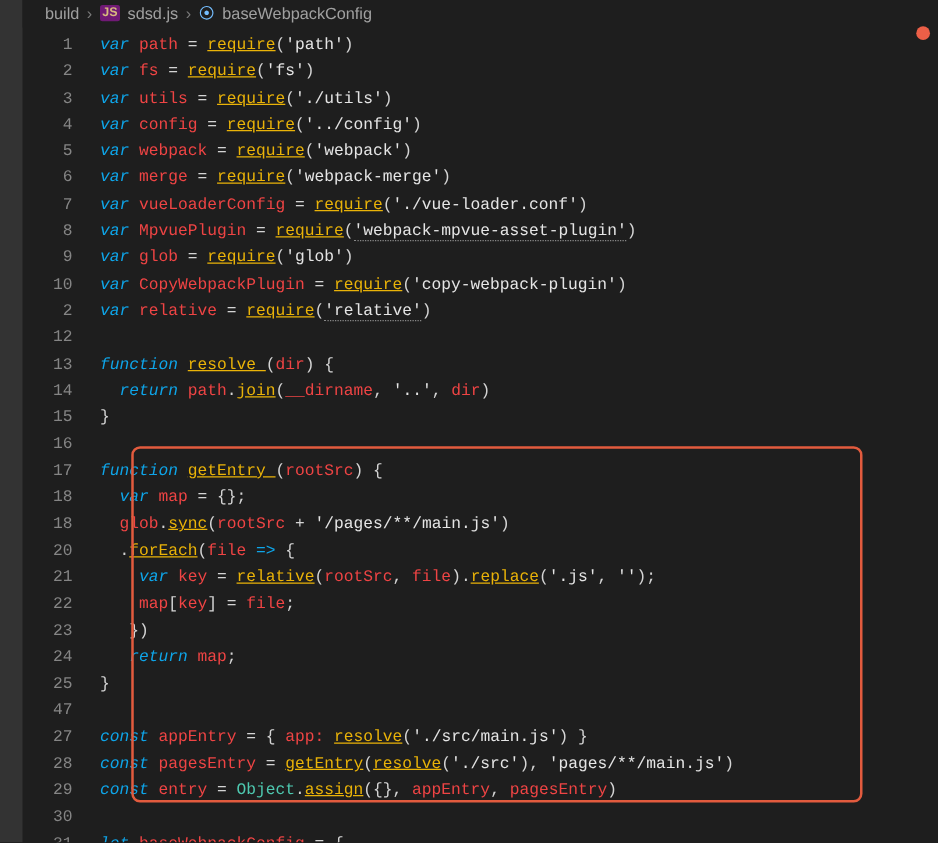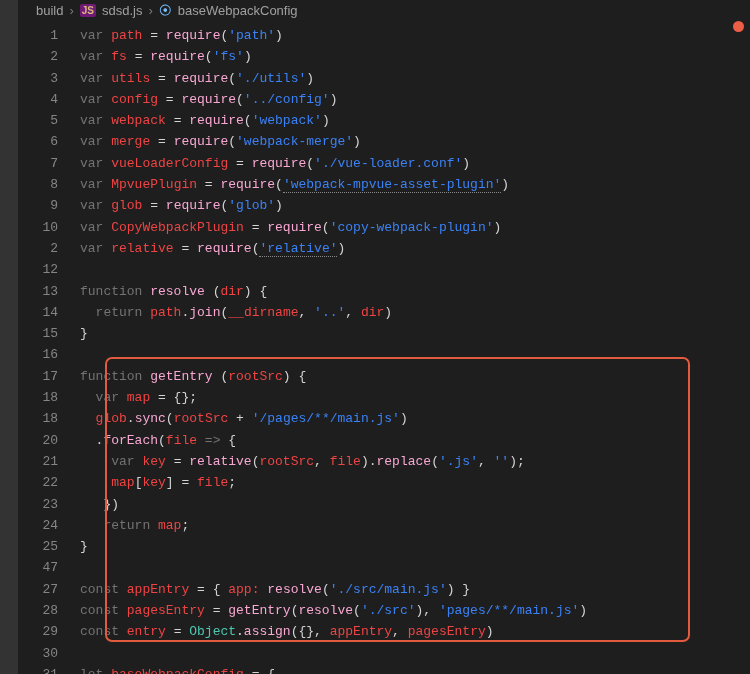--- a/index.html
+++ b/index.html
@@ -84,24 +84,24 @@
     .red-dot {
       position: absolute;
       top: 21px;
       right: 6px;
       width: 11px;
       height: 11px;
       border-radius: 50%;
       background: #ec5f47;
     }
     
-    .kw { color: #737373; }
-    .fn { color: #f9a8d4; }
+    .kw { color: #0ea5e9; font-style: italic; }
+    .fn { color: #eab308; text-decoration: underline; }
     .vr { color: #ef4444; }
-    .str { color: #3b82f6; }
+    .str { color: #e5e5e5; }
     .punc { color: #d4d4d4; }
     .cls { color: #4ec9b0; }
     .dotted { border-bottom: 1px dotted #888; }
   </style>
 </head>
 <body>
 
 <div class="activity-bar"></div>
 
 <div class="main">

